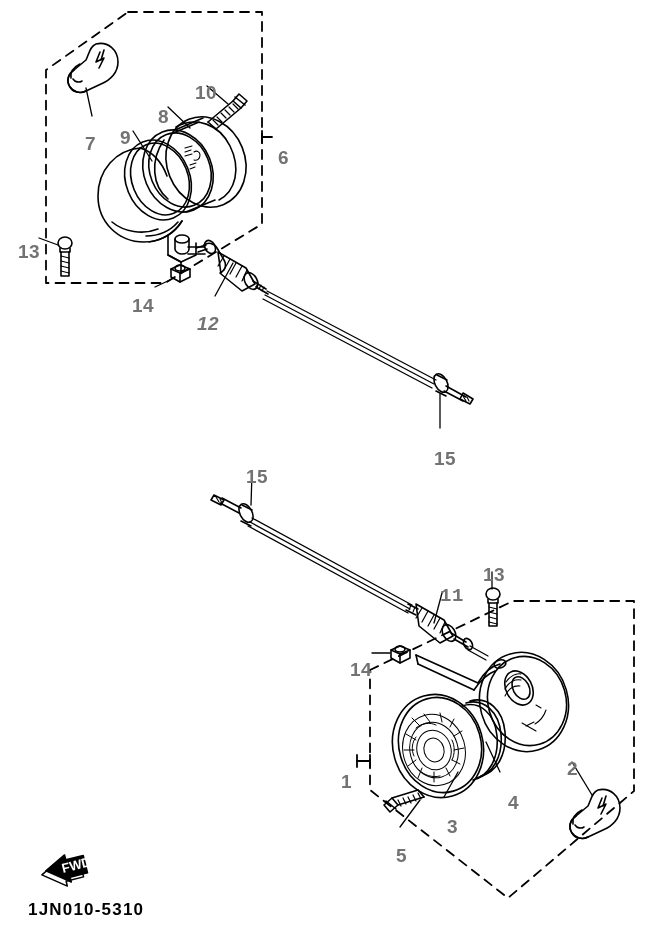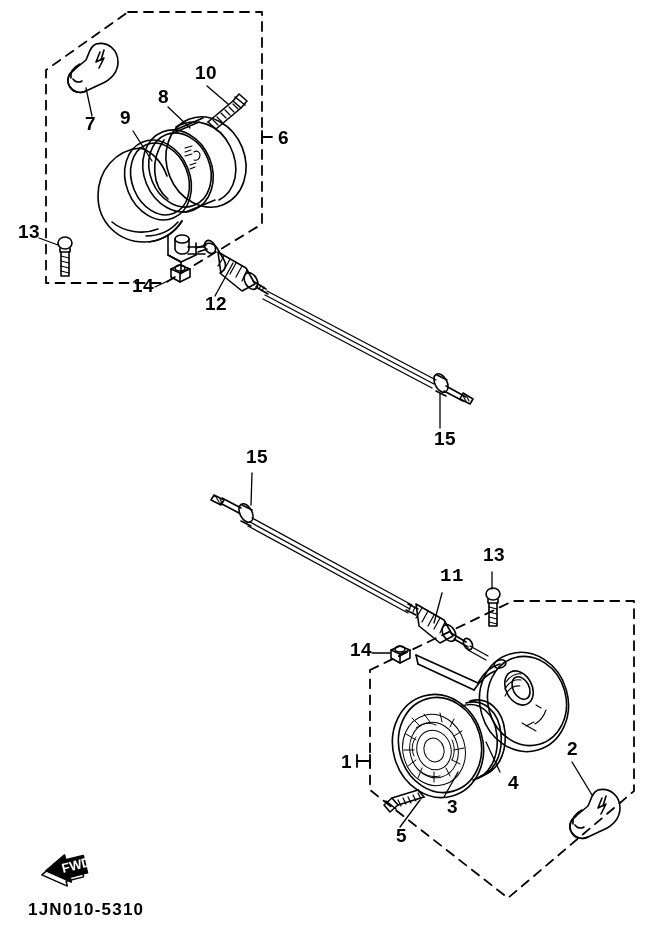--- a/index.html
+++ b/index.html
@@ -23,25 +23,26 @@
     left: 0;
     top: 0;
     width: 661px;
     height: 935px;
   }
   .callout {
     position: absolute;
     font-family: "Liberation Sans", sans-serif;
     font-size: 19px;
     font-weight: 700;
-    color: #000000;
+    color: #737373;
     letter-spacing: 0.5px;
     line-height: 1;
     white-space: nowrap;
     user-select: none;
+    margin-top: 20px;
   }
   #partcode {
     position: absolute;
     left: 28px;
     top: 900px;
     font-family: "Liberation Sans", sans-serif;
     font-size: 17px;
     font-weight: 700;
     letter-spacing: 1.2px;
     color: #000000;
@@ -402,21 +403,21 @@
     </g>
   </svg>
 
   <div class="callout" style="left:278px; top:128px;">6</div>
   <div class="callout" style="left:195px; top:63px;">10</div>
   <div class="callout" style="left:158px; top:87px;">8</div>
   <div class="callout" style="left:120px; top:108px;">9</div>
   <div class="callout" style="left:85px;  top:114px;">7</div>
   <div class="callout" style="left:18px;  top:222px;">13</div>
   <div class="callout" style="left:132px; top:276px;">14</div>
-  <div class="callout" style="left:205px; top:294px;">12</div>
+  <div class="callout" style="left:197px; top:294px;font-style:italic;">12</div>
   <div class="callout" style="left:434px; top:429px;">15</div>
   <div class="callout" style="left:246px; top:447px;">15</div>
   <div class="callout" style="left:440px; top:567px;font-family:Liberation Mono, monospace;">11</div>
   <div class="callout" style="left:483px; top:545px;">13</div>
   <div class="callout" style="left:350px; top:640px;">14</div>
   <div class="callout" style="left:341px; top:752px;">1</div>
   <div class="callout" style="left:567px; top:739px;">2</div>
   <div class="callout" style="left:508px; top:773px;">4</div>
   <div class="callout" style="left:447px; top:797px;">3</div>
   <div class="callout" style="left:396px; top:826px;">5</div>

